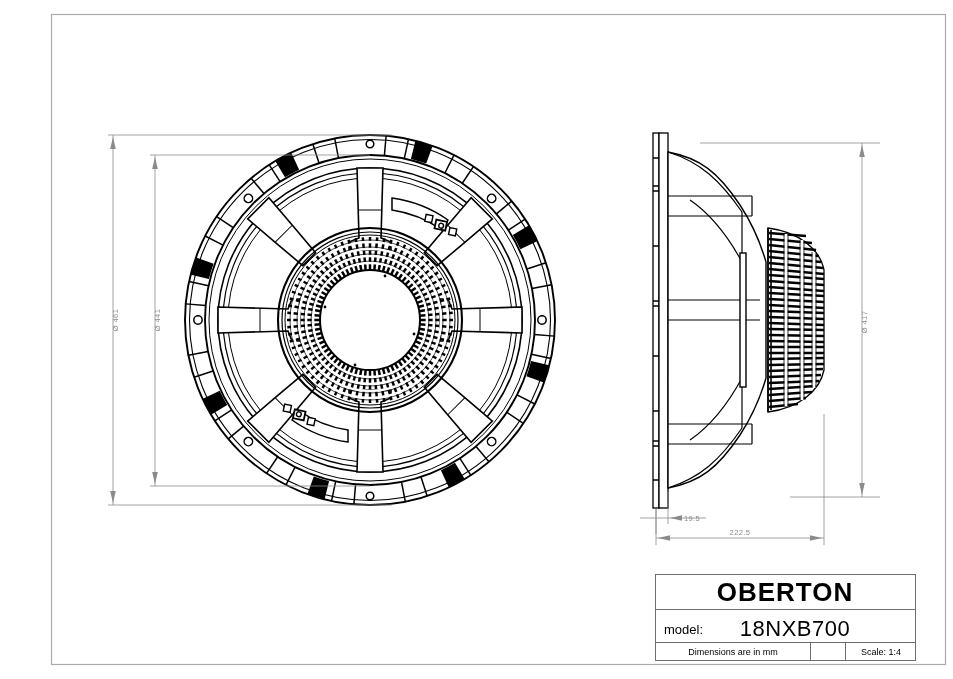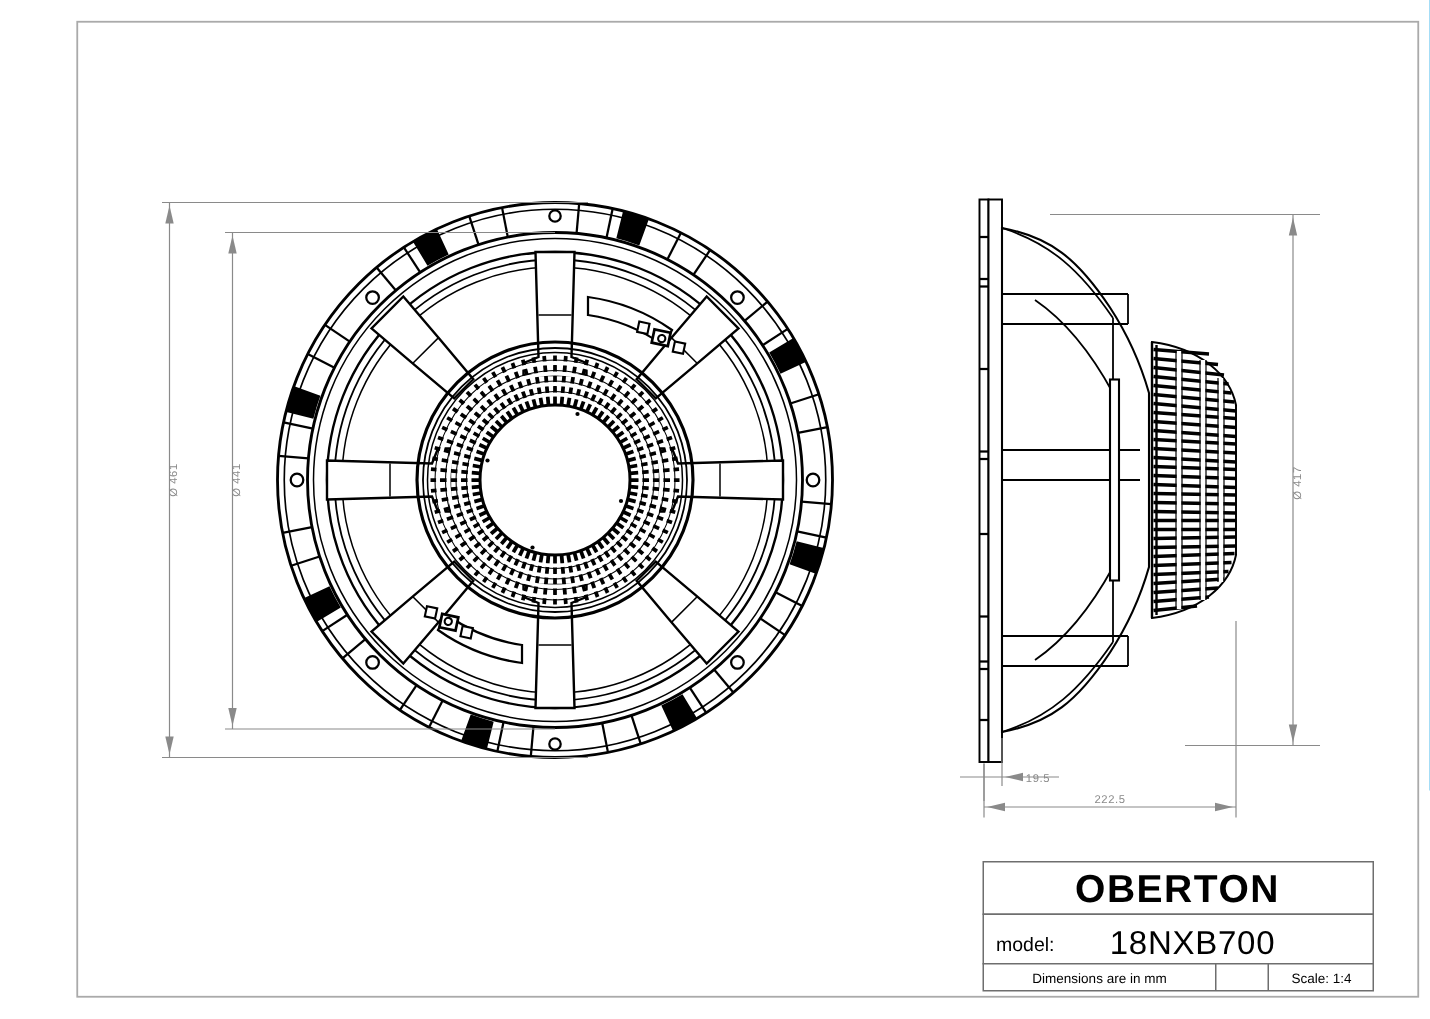--- a/index.html
+++ b/index.html
@@ -2,21 +2,21 @@
 <html><head>
 <meta charset="utf-8">
 <title>Oberton 18NXB700 Drawing</title>
 <style>
   html,body{margin:0;padding:0;background:#ffffff;}
   body{
     width:953px;height:679px;overflow:hidden;
     font-family:"Liberation Sans", sans-serif;
     position:relative;
   }
-  #sheet{position:absolute;left:0;top:0;width:953px;height:527px;background:#0ea5e9;}
+  #sheet{position:absolute;left:0;top:0;width:953px;height:527px;background:#c2410c;}
   svg{display:block;}
   .dimtxt{
     font-family:"Liberation Sans", sans-serif;
     font-size:7.5px;fill:#8a8a8a;letter-spacing:0.4px;
   }
   .tb-brand{
     font-family:"Liberation Sans", sans-serif;
     font-size:26px;font-weight:bold;fill:#000;letter-spacing:1px;
   }
   .tb-modellabel{

